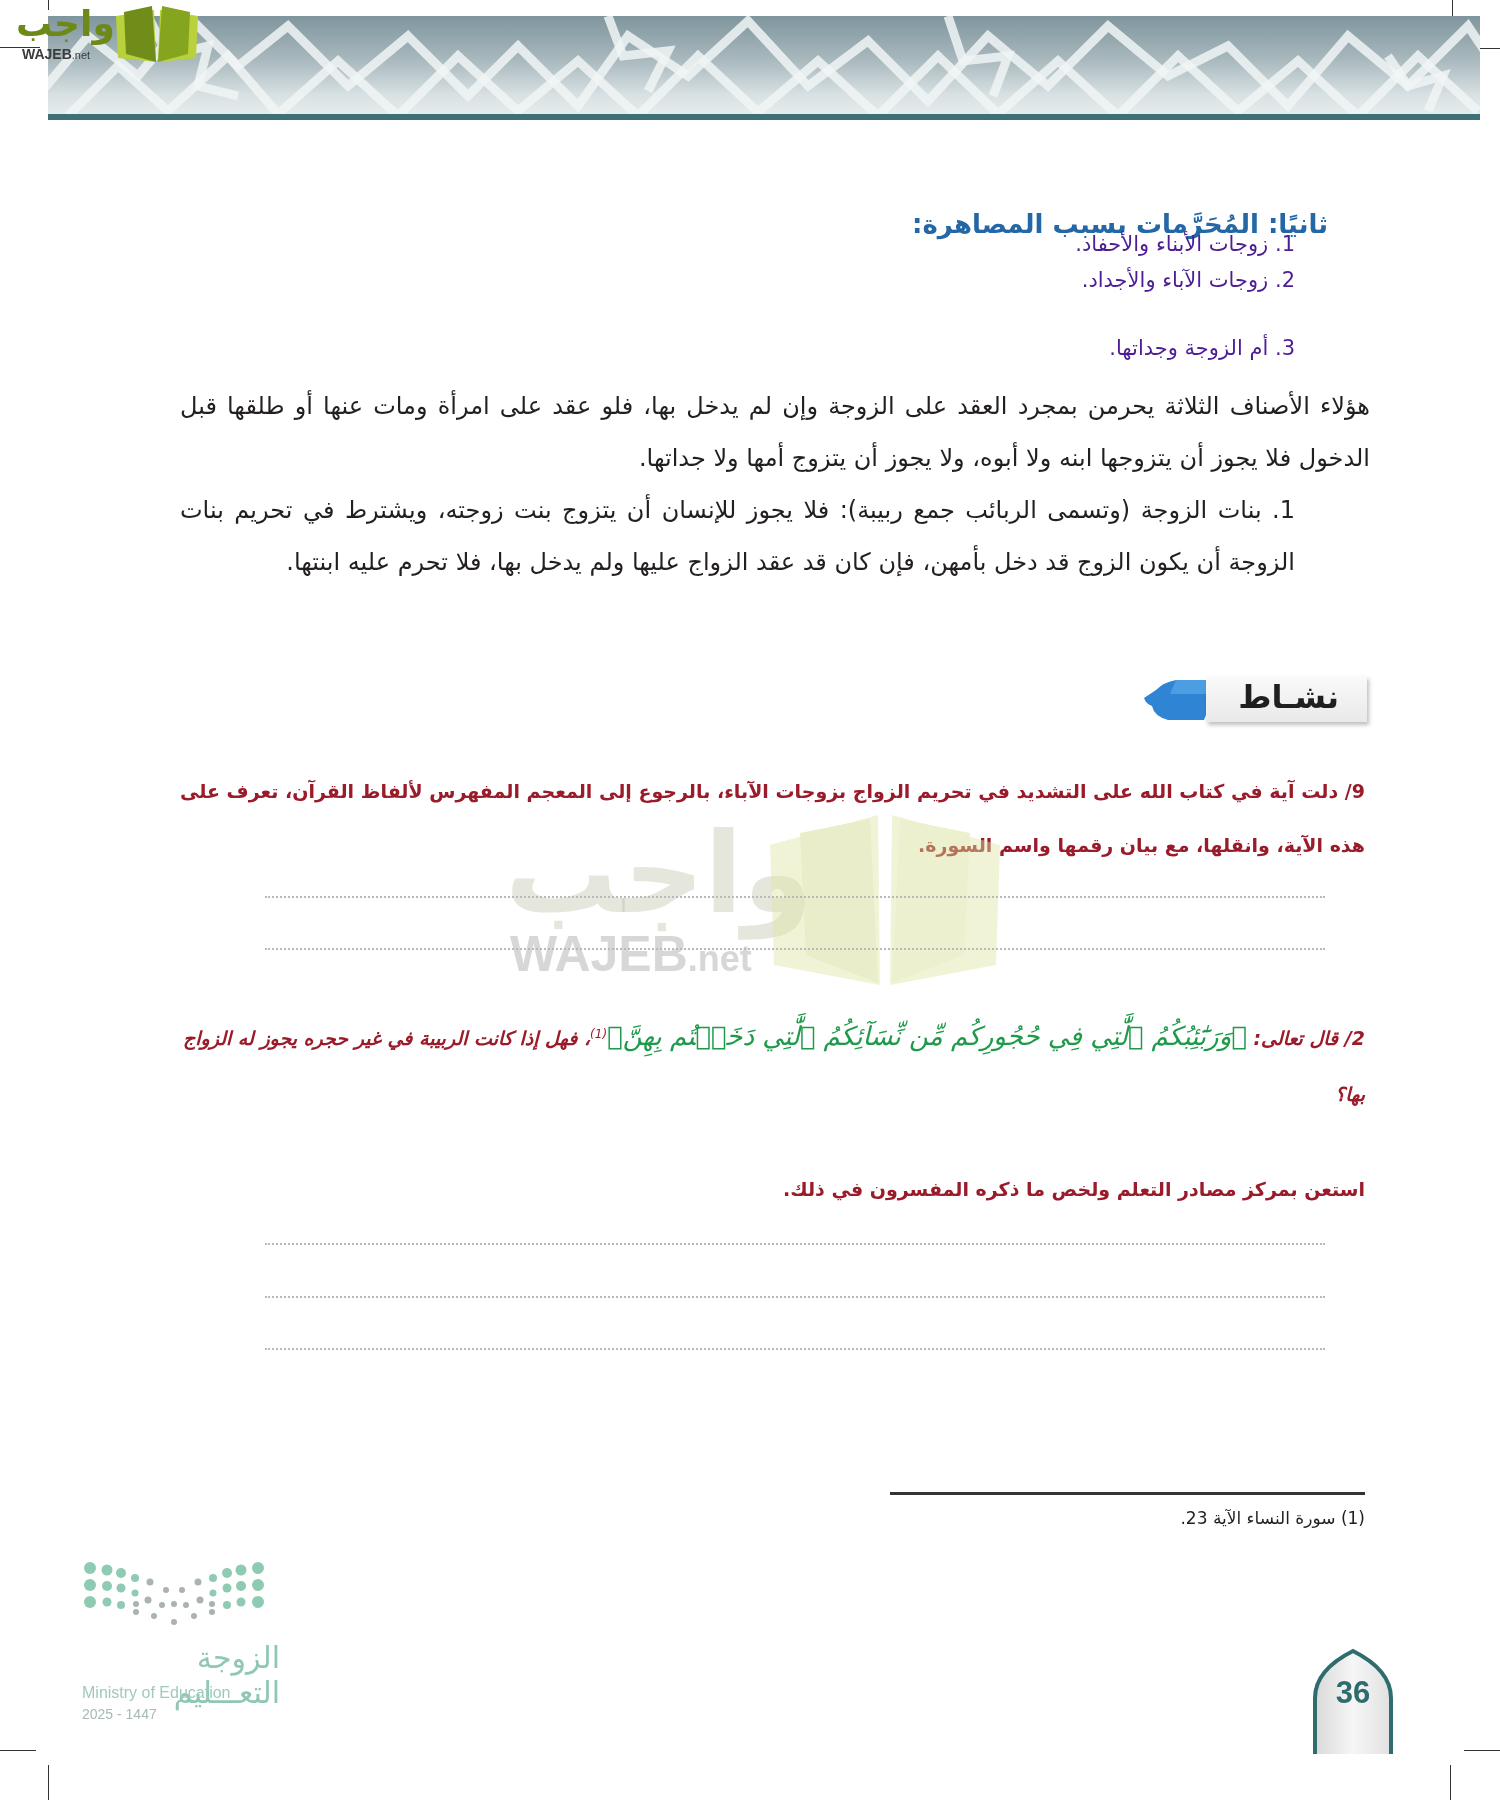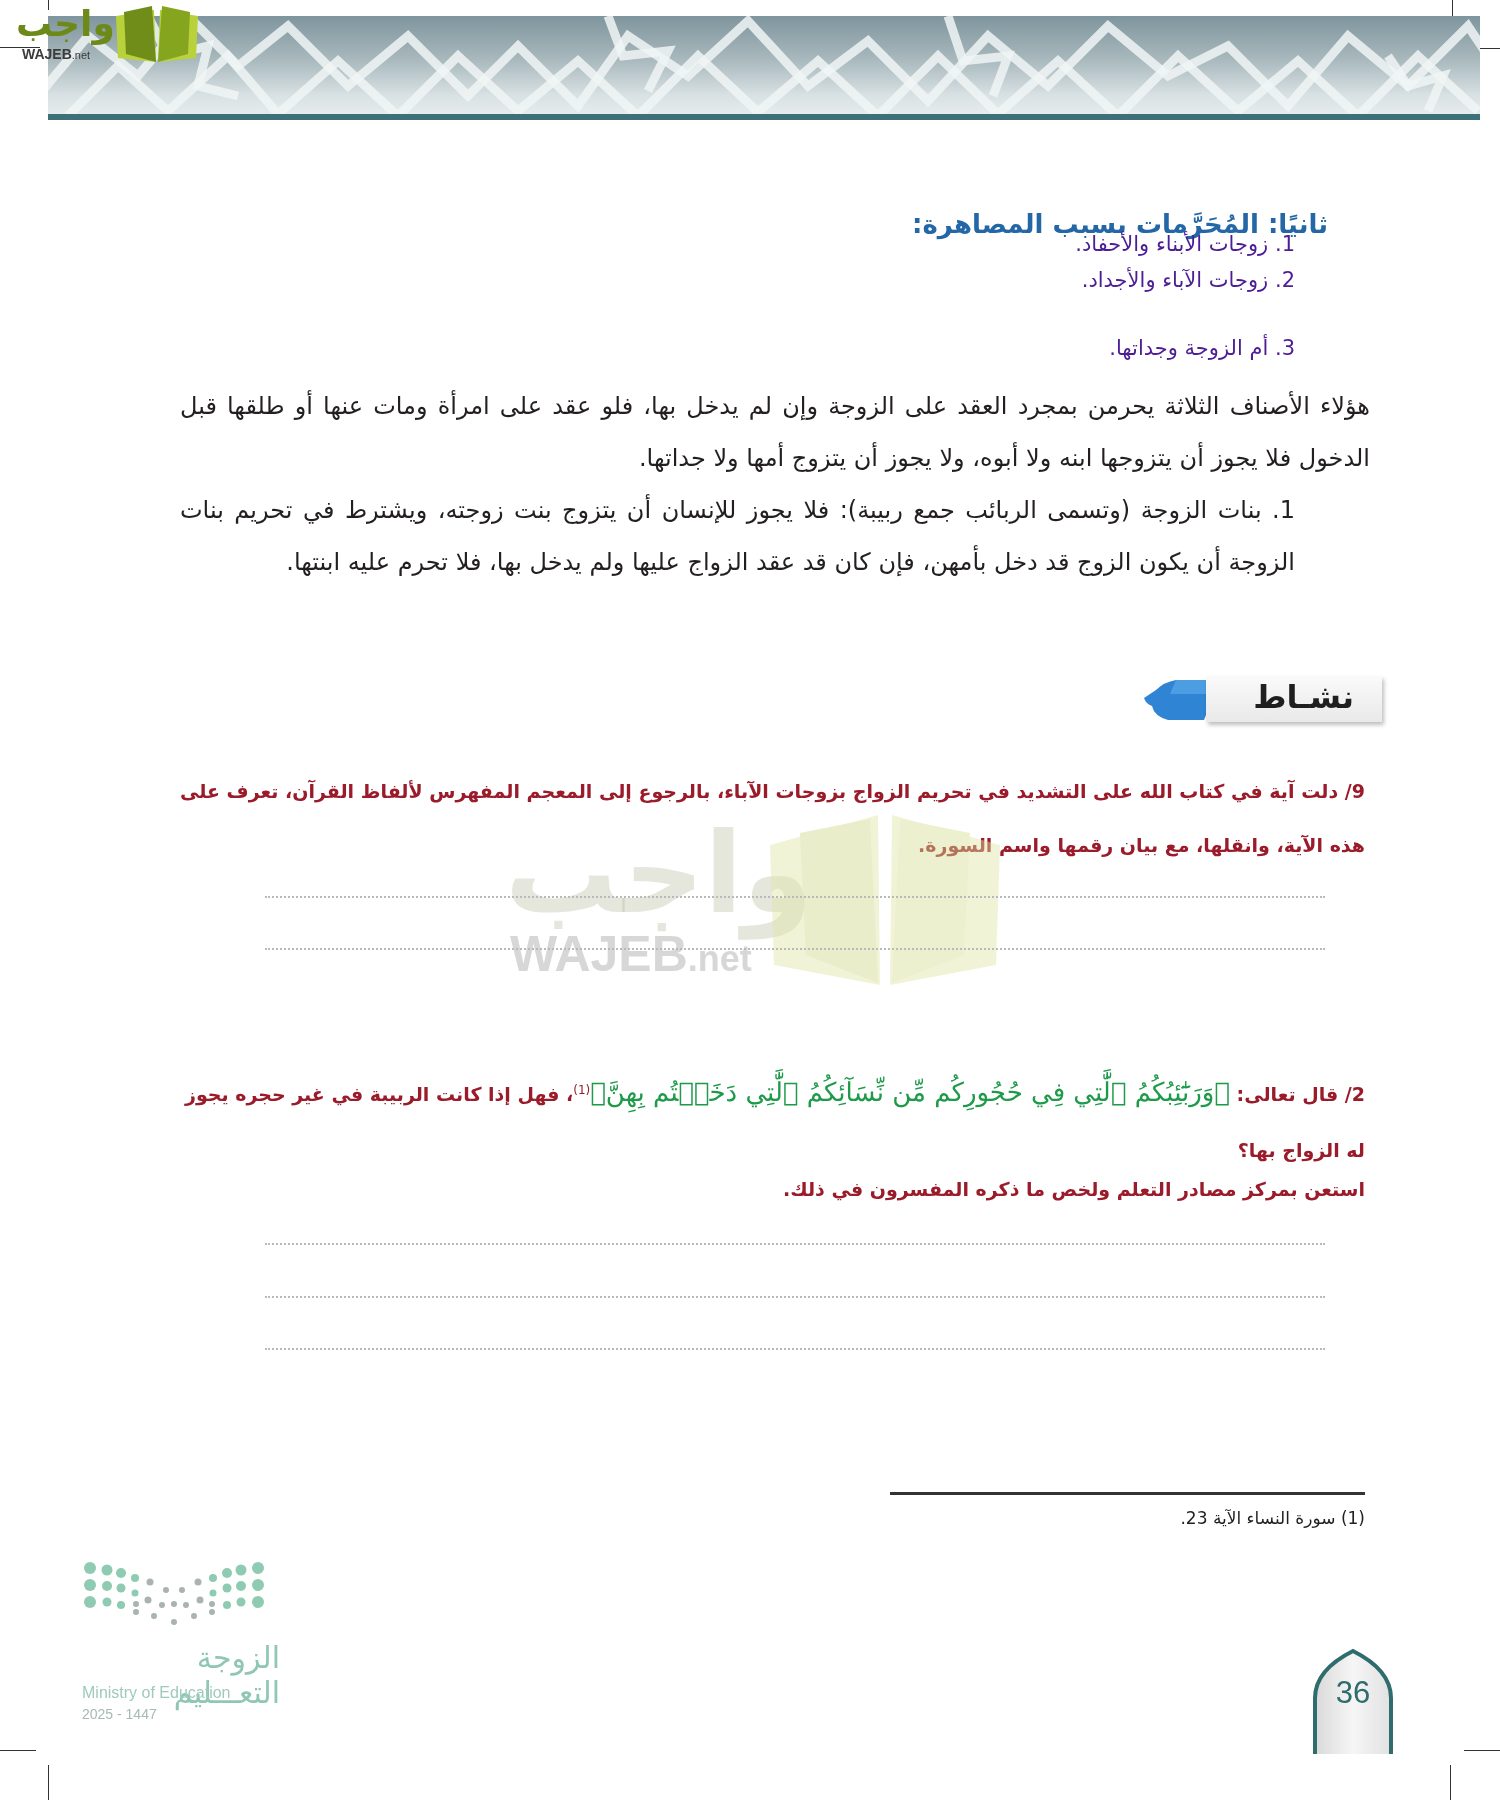--- a/index.html
+++ b/index.html
@@ -59,21 +59,21 @@
 
   
   .moe { left:80px; top:1560px; width:200px; height:170px; }
   .moe-ar { position:absolute; left:2px; top:80px; font-size:30px; color:#8fc7b4; direction:rtl;
             font-family:"DejaVu Sans", sans-serif; letter-spacing:2px; }
   .moe-en { position:absolute; left:2px; top:124px; font-size:16px; color:#9fc9bc; font-family:"Liberation Sans", sans-serif; }
   .moe-year { position:absolute; left:2px; top:146px; font-size:14px; color:#a7b9b3; font-family:"Liberation Sans", sans-serif; }
 
   
   .page-tab { left:1312px; top:1648px; width:82px; height:106px; }
-  .page-num { left:1312px; top:1675px; width:82px; text-align:center; font-size:31px; font-weight:normal;
+  .page-num { left:1312px; top:1675px; width:82px; text-align:center; font-size:31px; font-weight:bold;
               color:#2f6c6d; font-family:"Liberation Sans", sans-serif; }
 </style>
 </head>
 <body>
 
 <div class="crop" style="left:48px;top:0;width:1px;height:10px;"></div>
 <div class="crop" style="left:0;top:47px;width:40px;height:1px;"></div>
 <div class="crop" style="left:1452px;top:0;width:1px;height:36px;"></div>
 <div class="crop" style="left:1464px;top:48px;width:36px;height:1px;"></div>
 <div class="crop" style="left:0;top:1750px;width:36px;height:1px;"></div>
@@ -115,39 +115,39 @@
   <span>هؤلاء الأصناف الثلاثة يحرمن بمجرد العقد على الزوجة وإن لم يدخل بها، فلو عقد على امرأة ومات عنها أو طلقها قبل الدخول فلا يجوز أن يتزوجها ابنه ولا أبوه، ولا يجوز أن يتزوج أمها ولا جداتها.</span>
 </div>
 <div class="abs rtl para" style="top:484px;left:180px;right:205px;">
   <span>1. بنات الزوجة (وتسمى الربائب جمع ربيبة): فلا يجوز للإنسان أن يتزوج بنت زوجته، ويشترط في تحريم  بنات الزوجة أن يكون الزوج قد دخل بأمهن، فإن كان قد عقد الزواج عليها ولم  يدخل بها، فلا تحرم عليه ابنتها.</span>
 </div>
 
 <svg class="abs act-tab" viewBox="0 0 80 46" style="left:1140px;">
   <path d="M4 22 Q10 18 16 14 Q24 6 36 4 L80 4 L64 44 L28 44 Q14 40 12 30 Q6 28 4 22 Z" fill="#2f84d4"></path>
   <path d="M36 4 L80 4 L70 18 L30 18 Z" fill="#5aa8ea" opacity="0.7"></path>
 </svg>
-<div class="abs act-label" style="left:1206px;width:148px;padding-left:28px;">
+<div class="abs act-label" style="left:1206px;width:161px;">
   <span>نشـاط</span>
 </div>
 
 <div class="abs rtl q" style="top:764px;right:135px;left:180px;line-height:54px;text-align:justify;text-align-last:right;">9/ دلت آية في كتاب الله على التشديد في تحريم الزواج بزوجات الآباء، بالرجوع إلى المعجم المفهرس لألفاظ القرآن، تعرف على هذه الآية، وانقلها، مع بيان رقمها واسم السورة.</div>
 
 <div class="abs wm-ar">واجب</div>
 <div class="abs wm-en"><span>WAJEB</span><small>.net</small></div>
 <svg class="abs wm-book" viewBox="0 0 230 170">
   <path d="M0 30 L108 0 L110 170 L4 150 Z" fill="#e0e6a6"></path>
   <path d="M230 30 L122 0 L120 170 L226 150 Z" fill="#e0e6a6"></path>
   <path d="M30 18 L100 4 L108 168 L36 140 Z" fill="#cfd88a"></path>
   <path d="M200 18 L130 4 L122 168 L194 140 Z" fill="#d6de95"></path>
 </svg>
 
 <div class="abs dots" style="top:896px;"></div>
 <div class="abs dots" style="top:948px;"></div>
 
-<div class="abs rtl q" style="top:1066px;right:135px;left:180px;line-height:40px;">
+<div class="abs rtl q" style="top:1010px;right:135px;left:180px;line-height:40px;font-style:italic;">
   <span>2/ قال تعالى: </span><span class="verse">﴿</span><span class="verse">وَرَبَٰٓئِبُكُمُ ٱلَّٰتِي فِي حُجُورِكُم مِّن نِّسَآئِكُمُ ٱلَّٰتِي دَخَلۡتُم بِهِنَّ</span><span class="verse">﴾</span><span class="sup">(1)</span><span style="line-height:56px;">، فهل إذا كانت الربيبة في غير حجره يجوز له الزواج بها؟</span>
 </div>
 <div class="abs rtl q" style="top:1178px;right:135px;">استعن بمركز مصادر التعلم ولخص ما ذكره المفسرون في ذلك.</div>
 
 <div class="abs dots" style="top:1243px;"></div>
 <div class="abs dots" style="top:1296px;"></div>
 <div class="abs dots" style="top:1348px;"></div>
 
 <div class="abs fn-rule"></div>
 <div class="abs rtl footnote">(1) سورة النساء الآية 23.</div>

